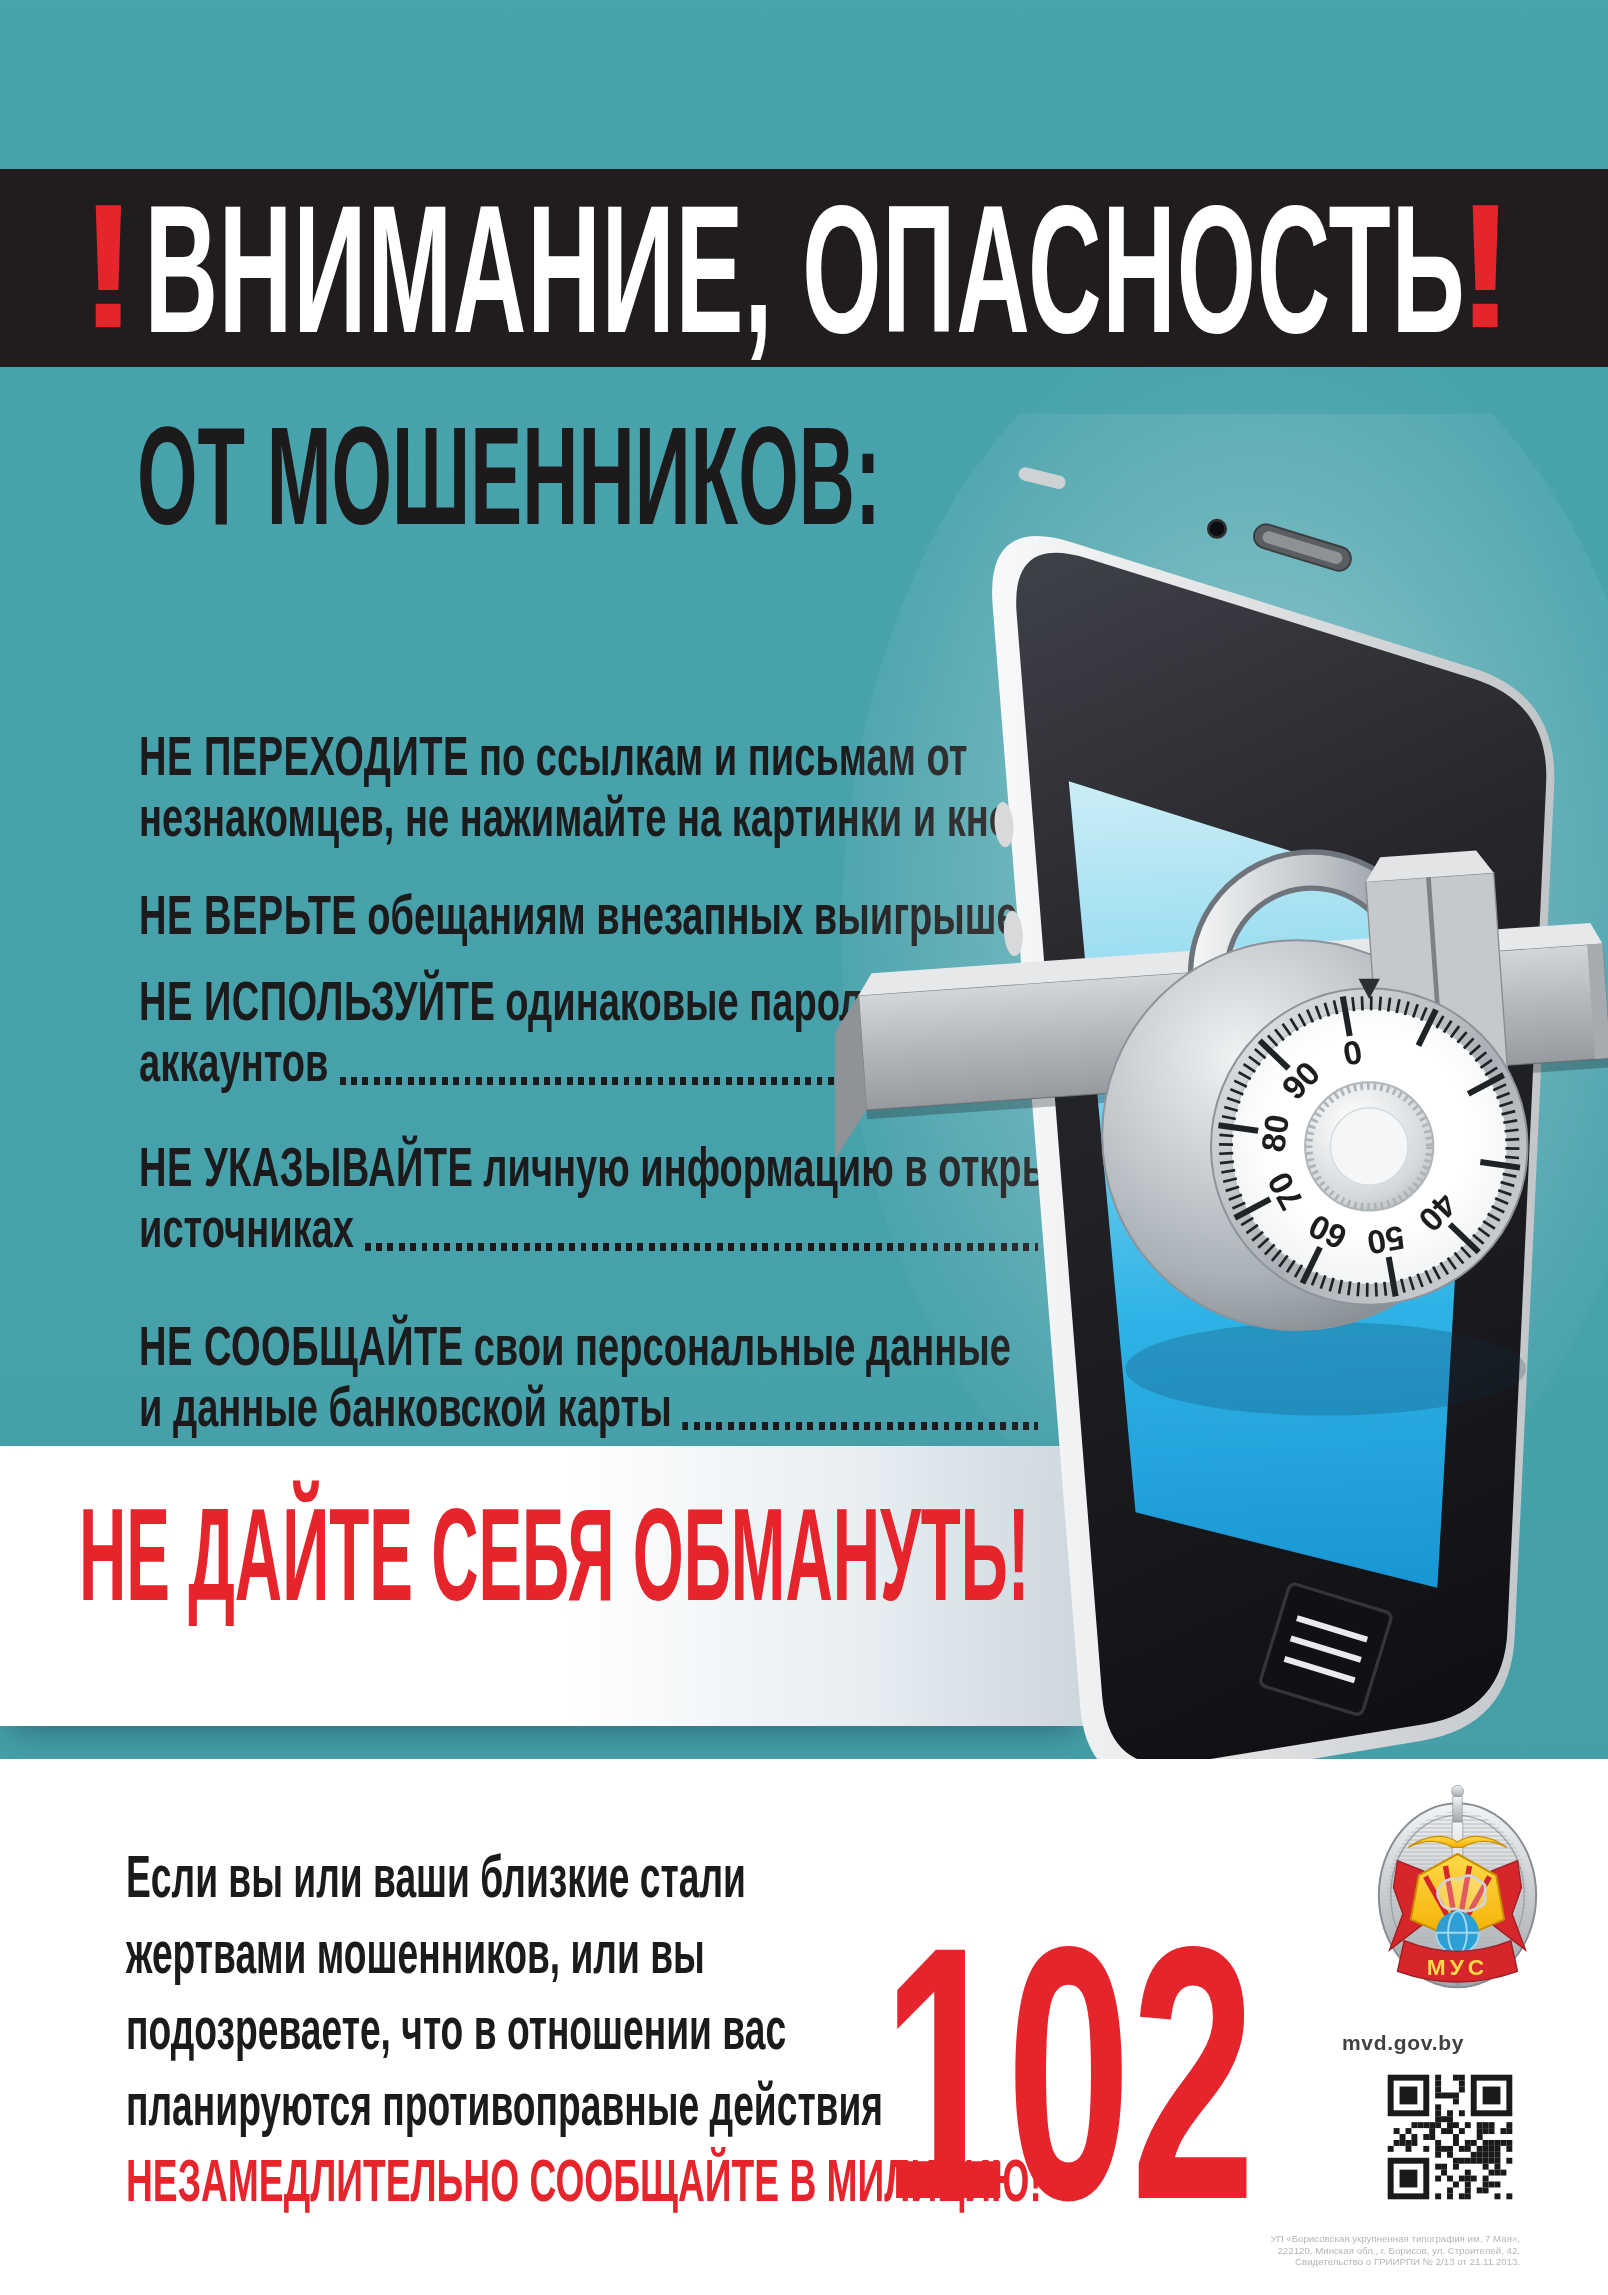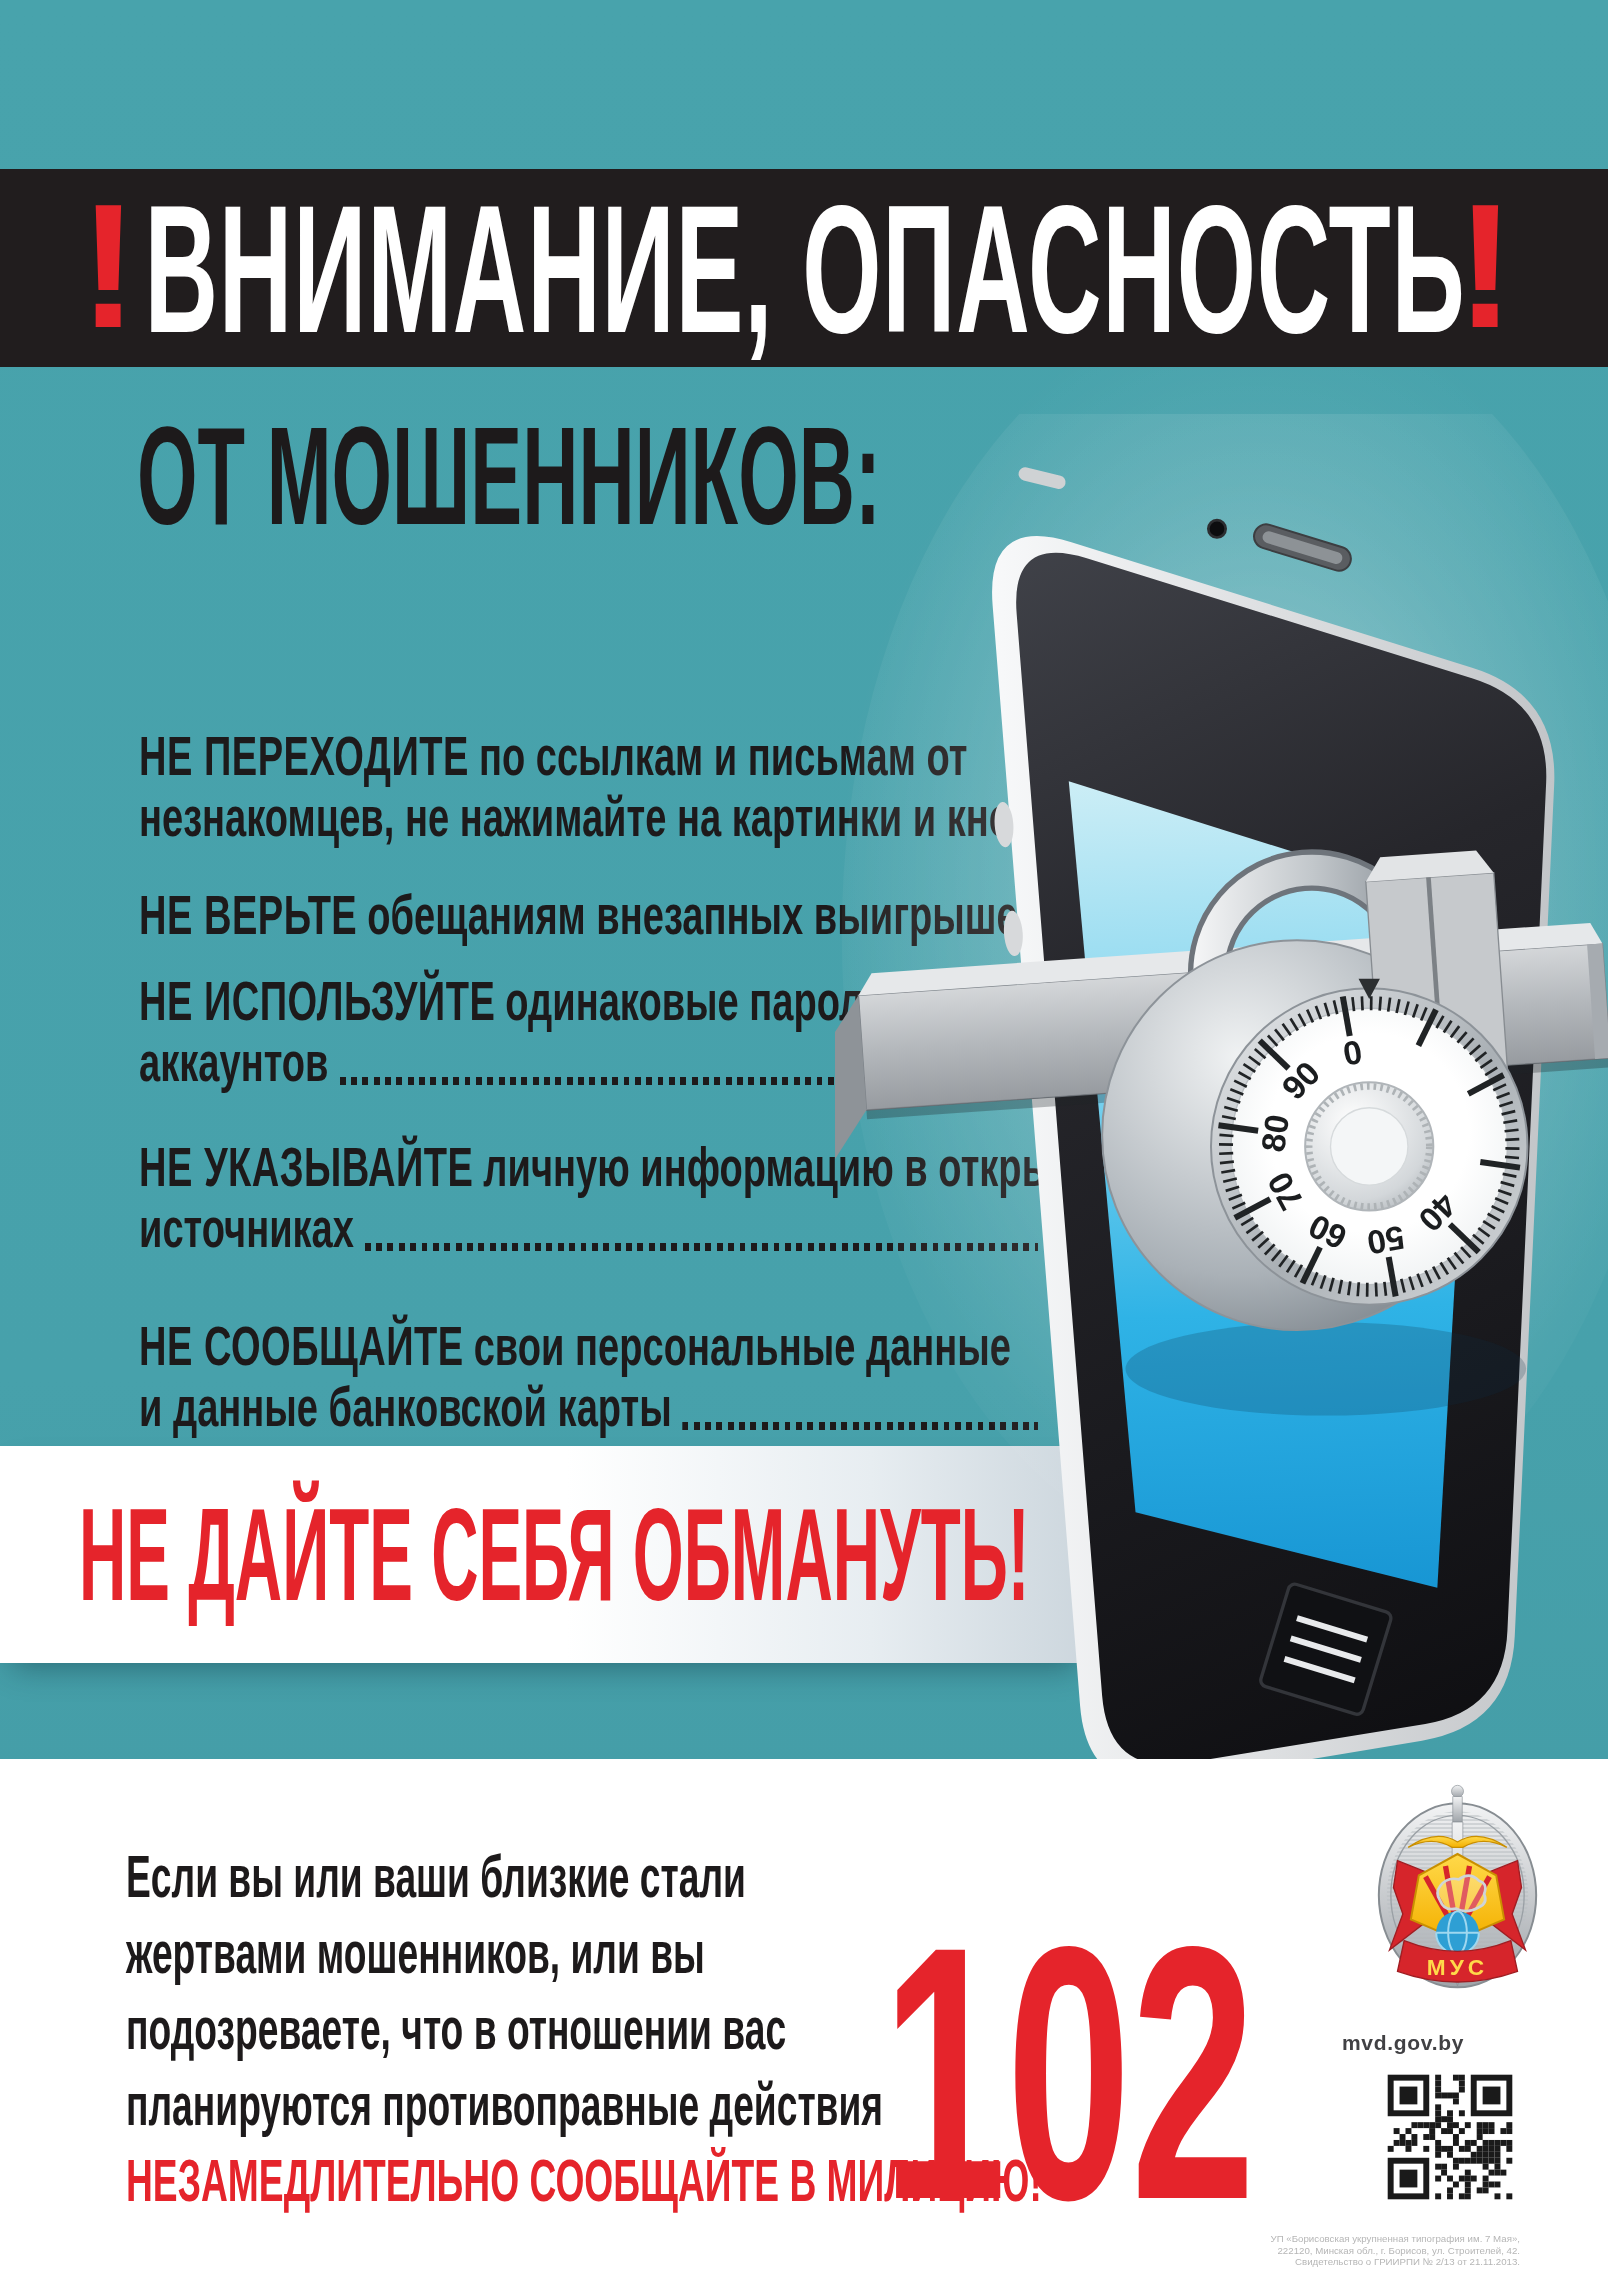--- a/index.html
+++ b/index.html
@@ -60,21 +60,21 @@
   .kw{letter-spacing:0.7px;}
   .rest{margin-left:14.7px;}
   .leader{
     flex:1;height:8px;align-self:flex-end;
     margin:0 4px 6.7px 16px;
     background:repeating-linear-gradient(90deg,#1d1a1b 0 8.7px,transparent 8.7px 16.7px);
   }
 
   
   .slogan-band{
-    position:absolute;left:0;top:1446px;width:1089px;height:217px;
+    position:absolute;left:0;top:1446px;width:1089px;height:280px;
     background:linear-gradient(90deg,#ffffff 0%,#ffffff 52%,#e7edf1 80%,#ccd6dd 100%);
     box-shadow:0 14.7px 30px -12px rgba(10,40,50,0.45);
     text-align:center;
   }
   .slogan-text{
     position:absolute;left:79px;top:0;height:217px;line-height:217px;
     font-size:131px;font-weight:bold;color:#e5242b;white-space:nowrap;
     transform:scaleX(0.50);transform-origin:0 50%;
   }
 

